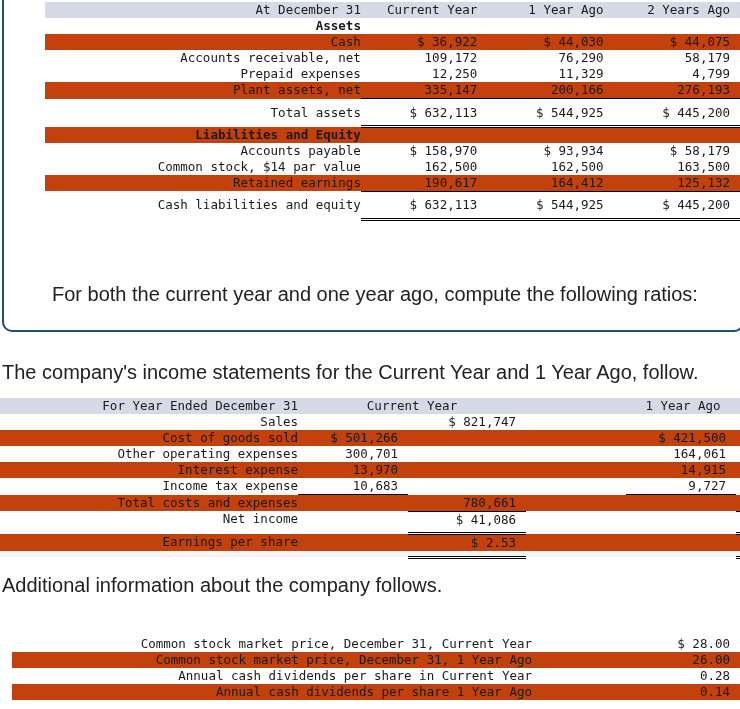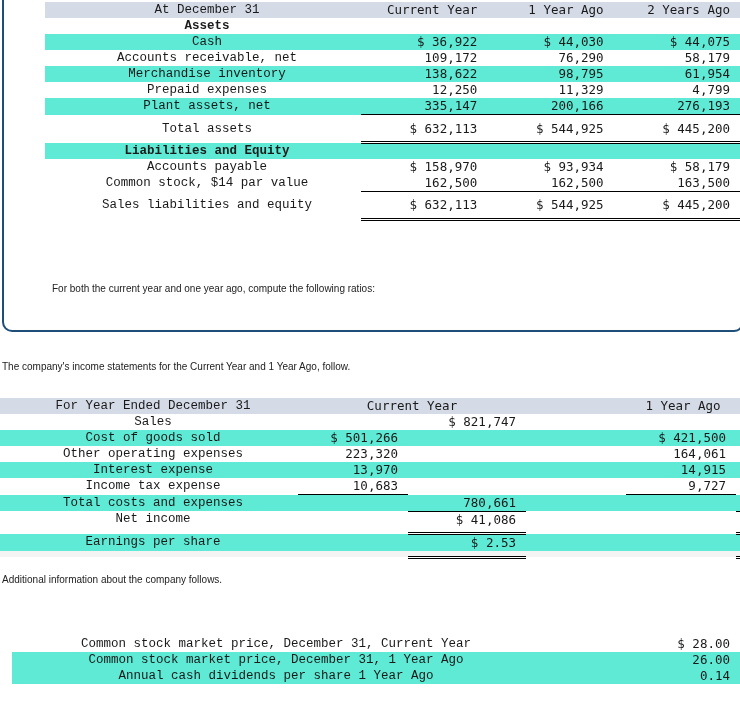--- a/index.html
+++ b/index.html
@@ -33,23 +33,23 @@
   }
   .fin-table td, .fin-table th {
     padding: 0;
     height: 16px;
     line-height: 16px;
     font-weight: normal;
     vertical-align: middle;
     white-space: nowrap;
   }
   .hdr td { background: #d4dae6; font-weight: normal; }
-  .band td { background: #5eead4; }
+  .band td { background: #c2410c; }
   .plain td { background: #ffffff; }
-  .lbl { text-align: center; padding-left: 8px !important; font-family: Liberation Mono, monospace; }
+  .lbl { text-align: right; padding-left: 8px !important; }
   .num { text-align: right; padding-right: 10px !important; }
   .bold td, td.bold { font-weight: bold; }
   .spacer td { height: 6px; line-height: 6px; background: #ffffff; }
   .spacer-band td { height: 6px; line-height: 6px; background: #f4f4f4; }
 
   
   .rule-top { border-top: 1.5px solid #000; }
   .rule-dbl { border-bottom: 3px double #000; }
 
   
@@ -57,21 +57,21 @@
     position: absolute;
     left: 45px; top: 2px;
     width: 695px;
   }
   #balance-sheet col.c-lbl { width: 315px; }
   #balance-sheet col.c-v { width: 126px; }
 
   
   .prose {
     font-family: "Liberation Sans", sans-serif;
-    font-size: 10px;
+    font-size: 20px;
     color: #222;
     white-space: nowrap;
   }
   #ratio-instruction { position: absolute; left: 52px; top: 283px; }
   #income-intro      { position: absolute; left: 2px;  top: 361px; }
   #addl-intro        { position: absolute; left: 2px;  top: 574px; }
 
   
   #income-statement {
     position: absolute;
@@ -129,26 +129,20 @@
         <td class="num">$ 36,922</td>
         <td class="num">$ 44,030</td>
         <td class="num">$ 44,075</td>
       </tr>
       <tr class="plain">
         <td class="lbl">Accounts receivable, net</td>
         <td class="num">109,172</td>
         <td class="num">76,290</td>
         <td class="num">58,179</td>
       </tr>
-      <tr class="band">
-        <td class="lbl">Merchandise inventory</td>
-        <td class="num">138,622</td>
-        <td class="num">98,795</td>
-        <td class="num">61,954</td>
-      </tr>
       <tr class="plain">
         <td class="lbl">Prepaid expenses</td>
         <td class="num">12,250</td>
         <td class="num">11,329</td>
         <td class="num">4,799</td>
       </tr>
       <tr class="band">
         <td class="lbl">Plant assets, net</td>
         <td class="num">335,147</td>
         <td class="num">200,166</td>
@@ -186,29 +180,35 @@
         <td class="num">$ 158,970</td>
         <td class="num">$ 93,934</td>
         <td class="num">$ 58,179</td>
       </tr>
       <tr class="plain">
         <td class="lbl">Common stock, $14 par value</td>
         <td class="num">162,500</td>
         <td class="num">162,500</td>
         <td class="num">163,500</td>
       </tr>
-
-      <tr class="plain spacer">
-        <td></td>
-        <td class="rule-top"></td>
-        <td class="rule-top"></td>
-        <td class="rule-top"></td>
-      </tr>
-      <tr class="plain">
-        <td class="lbl">Sales liabilities and equity</td>
+      <tr class="band">
+        <td class="lbl">Retained earnings</td>
+        <td class="num">190,617</td>
+        <td class="num">164,412</td>
+        <td class="num">125,132</td>
+      </tr>
+
+      <tr class="plain spacer">
+        <td></td>
+        <td class="rule-top"></td>
+        <td class="rule-top"></td>
+        <td class="rule-top"></td>
+      </tr>
+      <tr class="plain">
+        <td class="lbl">Cash liabilities and equity</td>
         <td class="num">$ 632,113</td>
         <td class="num">$ 544,925</td>
         <td class="num">$ 445,200</td>
       </tr>
       <tr class="plain spacer">
         <td></td>
         <td class="rule-dbl"></td>
         <td class="rule-dbl"></td>
         <td class="rule-dbl"></td>
       </tr>
@@ -247,21 +247,21 @@
       <tr class="band">
         <td class="lbl">Cost of goods sold</td>
         <td class="num">$ 501,266</td>
         <td class="num"></td>
         <td class="num"></td>
         <td class="num">$ 421,500</td>
         <td class="num"></td>
       </tr>
       <tr class="plain">
         <td class="lbl">Other operating expenses</td>
-        <td class="num">223,320</td>
+        <td class="num">300,701</td>
         <td class="num"></td>
         <td class="num"></td>
         <td class="num">164,061</td>
         <td class="num"></td>
       </tr>
       <tr class="band">
         <td class="lbl">Interest expense</td>
         <td class="num">13,970</td>
         <td class="num"></td>
         <td class="num"></td>
@@ -331,20 +331,24 @@
       </colgroup>
     <tbody>
       <tr class="plain">
         <td class="lbl">Common stock market price, December 31, Current Year</td>
         <td class="num">$ 28.00</td>
       </tr>
       <tr class="band">
         <td class="lbl">Common stock market price, December 31, 1 Year Ago</td>
         <td class="num">26.00</td>
       </tr>
+      <tr class="plain">
+        <td class="lbl">Annual cash dividends per share in Current Year</td>
+        <td class="num">0.28</td>
+      </tr>
       <tr class="band">
         <td class="lbl">Annual cash dividends per share 1 Year Ago</td>
         <td class="num">0.14</td>
       </tr>
     </tbody>
   </table>
 
 </div>
 
 </body></html>

